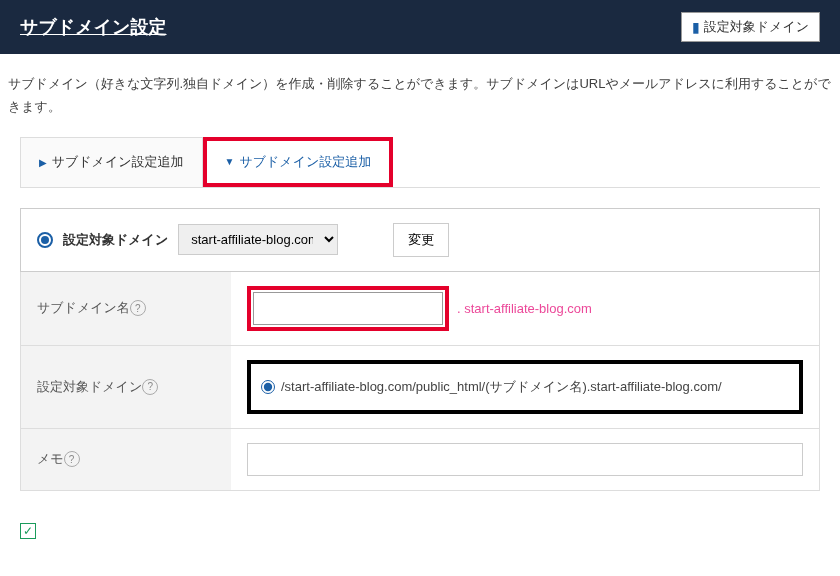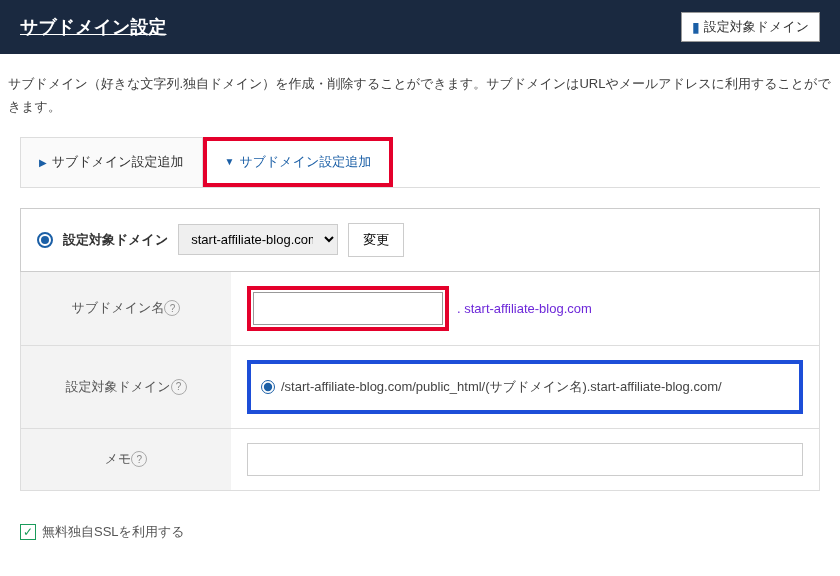--- a/index.html
+++ b/index.html
@@ -88,35 +88,35 @@
       border: 1px solid #ccc;
       font-size: 13px;
       width: 160px;
     }
     .change-btn {
       border: 1px solid #ccc;
       background: #fff;
       padding: 7px 14px;
       cursor: pointer;
       font-size: 13px;
+      margin-left: 45px;
     }
     
     .form-row {
       display: flex;
       border: 1px solid #ddd;
       border-top: none;
     }
     .form-row .label-cell {
       width: 210px;
       background: #f3f3f3;
       padding: 18px 16px;
       display: flex;
       align-items: center;
       color: #555;
-      justify-content: center;
     }
     .form-row .input-cell {
       flex: 1;
       padding: 14px 16px;
       display: flex;
       align-items: center;
       gap: 8px;
       flex-wrap: wrap;
     }
     .help-icon {
@@ -135,24 +135,24 @@
       border: 1px solid #999;
       padding: 8px 10px;
       width: 190px;
       font-size: 13px;
     }
     .highlight-box {
       border: 4px solid #e4002b;
       padding: 2px;
       display: inline-block;
     }
-    .suffix-text { color: #6d28d9; }
+    .suffix-text { color: #ec4899; }
     
     .docroot-box {
-      border: 4px solid #1d4ed8;
+      border: 4px solid #000000;
       padding: 8px 10px;
       width: 100%;
     }
     .docroot-box .opt {
       display: flex;
       align-items: center;
       gap: 6px;
       padding: 6px 0;
       color: #444;
     }
@@ -257,14 +257,13 @@
     </div>
     <div class="input-cell">
       <input class="memo-input" type="text" value="" style="">
     </div>
   </div>
 
 </div>
 
 <div class="ssl-check">
   <span class="chk">✓</span>
-  <span>無料独自SSLを利用する</span>
 </div>
 
 </body></html>

